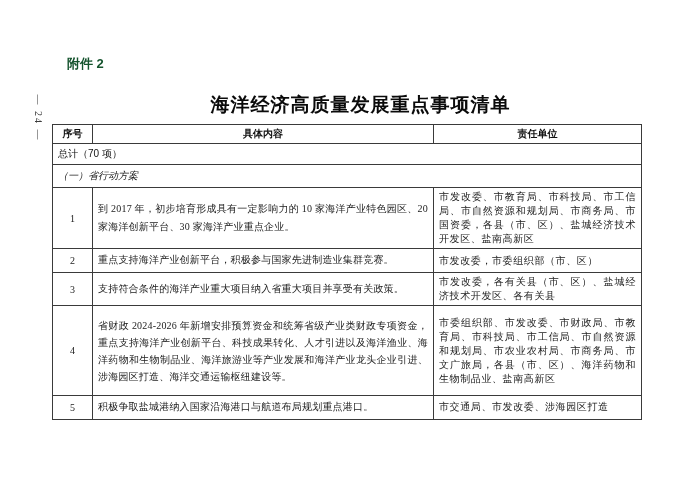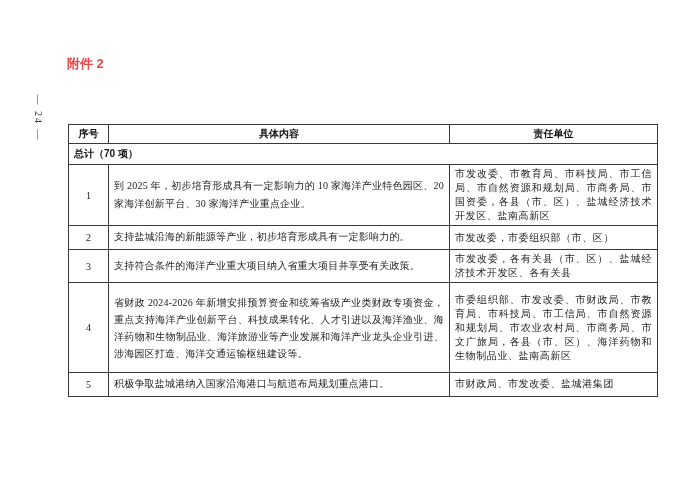--- a/index.html
+++ b/index.html
@@ -31,37 +31,37 @@
     text-align: center;
     white-space: nowrap;
   }
   #attachment-label {
     position: absolute;
     left: 67px;
     top: 55px;
     font-family: "Liberation Sans", sans-serif;
     font-weight: bold;
     font-size: 13px;
-    color: #ef4444;
+    color: #14532d;
   }
   #doc-title {
     position: absolute;
     left: 66px;
     top: 92px;
     width: 589px;
     text-align: center;
     font-family: "Liberation Serif", serif;
     font-weight: bold;
     font-size: 19px;
     letter-spacing: 1px;
     color: #0a0a0a;
   }
   #main-table {
     position: absolute;
-    left: 68px;
+    left: 52px;
     top: 124px;
     width: 589px;
     border-collapse: collapse;
     table-layout: fixed;
     font-size: 10px;
     color: #222222;
   }
   #main-table td, #main-table th {
     border: 1px solid #3a3a3a;
     vertical-align: middle;
@@ -75,21 +75,21 @@
     text-align: center;
     height: 19px;
     color: #111111;
   }
   .col-no    { width: 40px; }
   .col-body  { width: 341px; }
   .col-unit  { width: 208px; }
 
   .row-section td {
     font-family: "Liberation Sans", sans-serif;
-    font-weight: bold;
+    font-weight: normal;
     text-align: left;
     padding-left: 5px;
     color: #111111;
   }
   .row-section.sec-total td  { height: 21px; }
   .row-section.sec-cat td    { height: 23px; }
   .row-subsection td {
     font-family: "Liberation Serif", serif;
     font-style: italic;
     font-weight: normal;
@@ -124,59 +124,63 @@
 </style>
 </head>
 <body>
 
 <div id="page">
 
   <div id="page-number">— 24 —</div>
 
   <div id="attachment-label">附件 2</div>
 
+  <div id="doc-title">海洋经济高质量发展重点事项清单</div>
 
   <table id="main-table">
     <colgroup>
       <col class="col-no">
       <col class="col-body">
       <col class="col-unit">
     </colgroup>
     <thead>
       <tr>
         <th>序号</th>
         <th>具体内容</th>
         <th>责任单位</th>
       </tr>
     </thead>
     <tbody>
       <tr class="row-section sec-total">
         <td colspan="3">总计（70 项）</td>
       </tr>
+      <tr class="row-subsection">
+        <td colspan="3">（一）省行动方案</td>
+      </tr>
       <tr class="row-item-1">
         <td class="cell-no">1</td>
-        <td class="cell-content">到 2025 年，初步培育形成具有一定影响力的 10 家海洋产业特色园区、20 家海洋创新平台、30 家海洋产业重点企业。</td>
+        <td class="cell-content">到 2017 年，初步培育形成具有一定影响力的 10 家海洋产业特色园区、20 家海洋创新平台、30 家海洋产业重点企业。</td>
         <td class="cell-unit">市发改委、市教育局、市科技局、市工信局、市自然资源和规划局、市商务局、市国资委，各县（市、区）、盐城经济技术开发区、盐南高新区</td>
       </tr>
       <tr class="row-item-2">
         <td class="cell-no">2</td>
-        <td class="cell-content">支持盐城沿海的新能源等产业，初步培育形成具有一定影响力的。</td>
+        <td class="cell-content">重点支持海洋产业创新平台，积极参与国家先进制造业集群竞赛。</td>
         <td class="cell-unit">市发改委，市委组织部（市、区）</td>
       </tr>
       <tr class="row-item-3">
         <td class="cell-no">3</td>
         <td class="cell-content">支持符合条件的海洋产业重大项目纳入省重大项目并享受有关政策。</td>
         <td class="cell-unit">市发改委，各有关县（市、区）、盐城经济技术开发区、各有关县</td>
       </tr>
       <tr class="row-item-4">
         <td class="cell-no">4</td>
         <td class="cell-content">省财政 2024-2026 年新增安排预算资金和统筹省级产业类财政专项资金，重点支持海洋产业创新平台、科技成果转化、人才引进以及海洋渔业、海洋药物和生物制品业、海洋旅游业等产业发展和海洋产业龙头企业引进、涉海园区打造、海洋交通运输枢纽建设等。</td>
         <td class="cell-unit">市委组织部、市发改委、市财政局、市教育局、市科技局、市工信局、市自然资源和规划局、市农业农村局、市商务局、市文广旅局，各县（市、区）、海洋药物和生物制品业、盐南高新区</td>
       </tr>
       <tr class="row-item-5">
         <td class="cell-no">5</td>
         <td class="cell-content">积极争取盐城港纳入国家沿海港口与航道布局规划重点港口。</td>
-        <td class="cell-unit">市财政局、市发改委、盐城港集团</td>
+        <td class="cell-unit">市交通局、市发改委、涉海园区打造</td>
       </tr>
     </tbody>
   </table>
 
 </div>
 
 </body></html>

